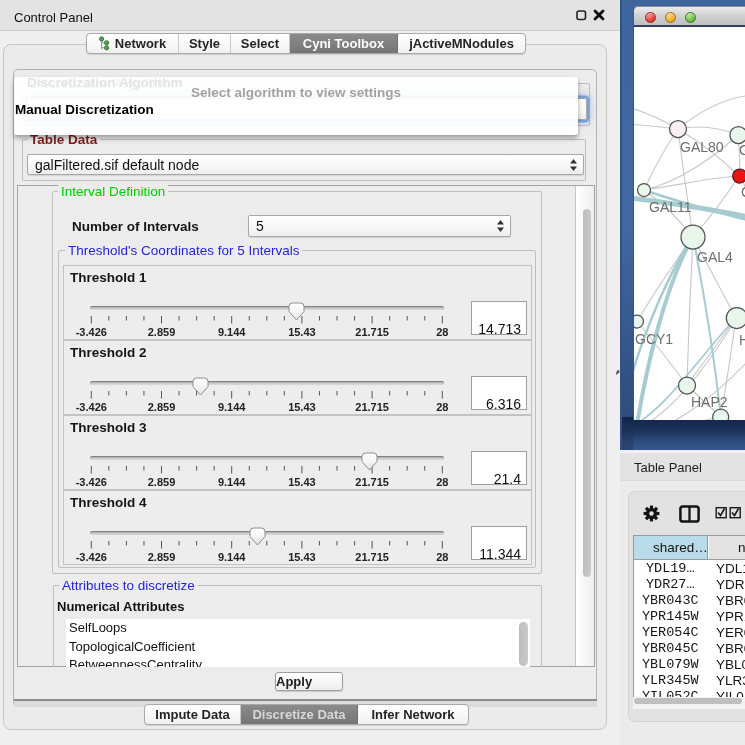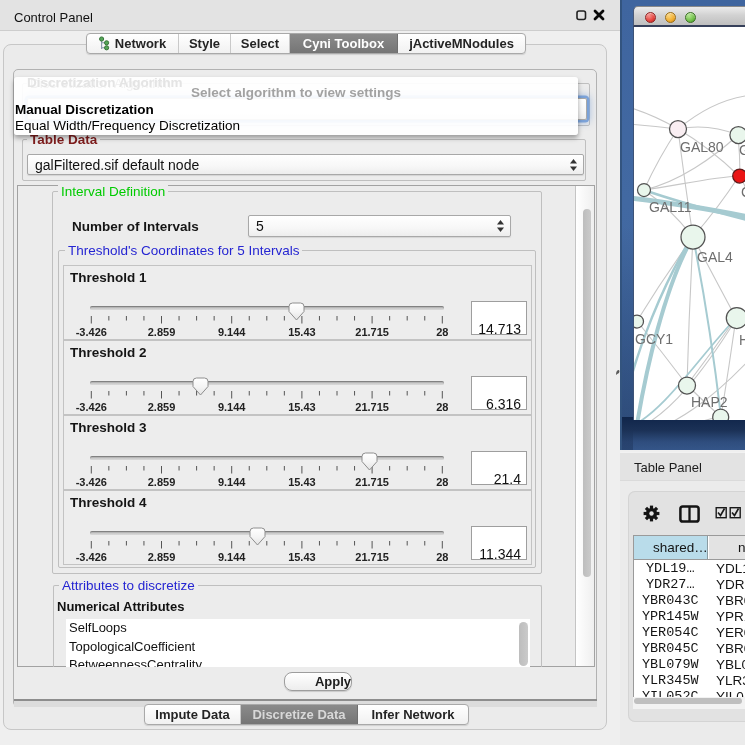--- a/index.html
+++ b/index.html
@@ -38,21 +38,21 @@
   .thp .track { position:absolute; left:26px; top:40px; width:354px; height:4px; border-radius:2px; background:linear-gradient(180deg,#9d9d9d,#c9c9c9 55%,#dadada); box-shadow:inset 0 1px 1px rgba(0,0,0,0.25); }
   .thp svg.ticks { position:absolute; left:9px; top:50px; }
   .thp .vbox { position:absolute; left:407px; top:35px; width:56px; height:34px; background:#fff; border:1px solid #9e9e9e; font-size:14px; color:#111; text-align:right; padding:19px 5px 0 0; }
   .thumb { position:absolute; top:35.5px; width:17px; height:19px; }
 
   
   #numlist { left:66px; top:619px; width:464px; height:48px; background:#fff; font-size:13px; color:#111; overflow:hidden; }
   #numlist div { padding-left:3px; height:18.5px; line-height:18.5px; }
 
   
-  #applybtn { left:284px; top:672px; width:68px; height:19px; border:1px solid #9d9d9d; border-radius:8px; background:linear-gradient(180deg,#ffffff,#ededed); box-shadow:0 1px 1px rgba(0,0,0,0.15); font-size:13px; font-weight:700; color:#1c1c1c; text-align:right; line-height:17px; }
+  #applybtn { left:275px; top:672px; width:68px; height:19px; border:1px solid #9d9d9d; border-radius:3px; background:linear-gradient(180deg,#ffffff,#ededed); box-shadow:0 1px 1px rgba(0,0,0,0.15); font-size:13px; font-weight:700; color:#1c1c1c; text-align:left; line-height:17px; }
 
   
   .vthumb { position:absolute; border-radius:4.5px; background:linear-gradient(90deg,#bdbdbd,#cacaca); }
 
   
   #popup { left:14px; top:77px; width:564px; height:58px; background:rgba(255,255,255,0.93); border-radius:3px; box-shadow:0 3px 5px rgba(0,0,0,0.35); z-index:40; }
   #popup .ghost { position:absolute; left:13px; top:-2px; font-size:13.5px; font-weight:600; color:#e4e4e4; }
   #popup .prompt { position:absolute; left:0; right:0; top:8px; text-align:center; font-size:13.5px; font-weight:700; color:#a2a2a2; }
   #popup .i1 { position:absolute; left:1px; top:25px; font-size:13.5px; font-weight:700; color:#000; }
   #popup .i2 { position:absolute; left:1px; top:40.5px; font-size:13.5px; color:#000; }
@@ -361,21 +361,20 @@
   </div>
 
   <svg class="abs" style="left:615px; top:369px" width="6" height="7">
       <path d="M1,6 Q1,1 4,1 Q5,2 4,4 Q2,5 1,6" fill="#5a5a5a"></path>
     </svg>
 
   <div class="abs" id="popup">
     <span class="ghost">Discretization Algorithm</span>
     <span class="prompt">Select algorithm to view settings</span>
     <span class="i1">Manual Discretization</span>
-    <span class="i2">Equal Width/Frequency Discretization</span>
   </div>
 
   <div class="abs" id="desktop">
     <div class="abs" style="left:0;top:0;width:11px;height:450px;background:linear-gradient(180deg,rgba(0,0,0,0) 50%,rgba(13,27,53,0.34) 95%);"></div>
       <div class="abs" style="left:0;top:417px;width:125px;height:33px;background:linear-gradient(180deg,#10254a 0%,#1b3156 40%,rgba(34,58,100,0.55) 75%,rgba(34,58,100,0.35) 100%);"></div>
       <div id="netwin">
       <div id="nettitle">
         <div class="tl" style="left:11px; background:radial-gradient(circle at 35% 30%,#f4938e,#e4403a 60%,#b01e1c); border:0.5px solid #8e2423;"></div>
         <div class="tl" style="left:31px; background:radial-gradient(circle at 35% 30%,#fad67e,#f0ac2e 60%,#c87f12); border:0.5px solid #9a6d14;"></div>
         <div class="tl" style="left:51px; background:radial-gradient(circle at 35% 30%,#b5e693,#6fbf47 60%,#3f8c26); border:0.5px solid #3a7022;"></div>

